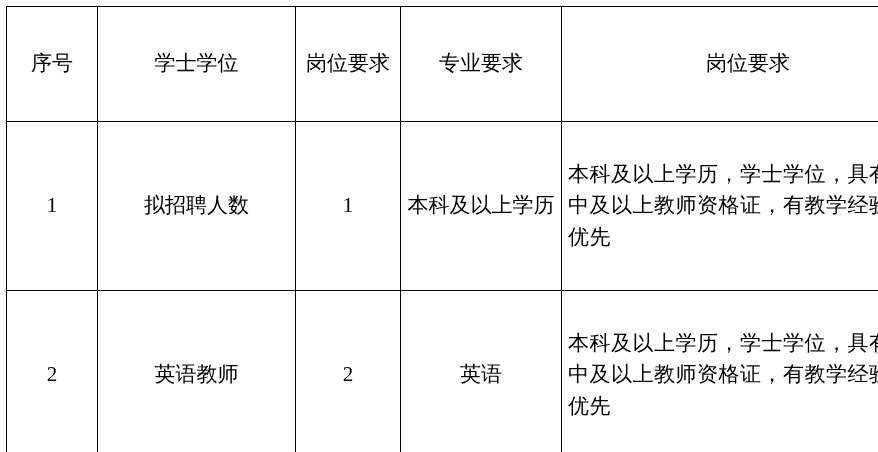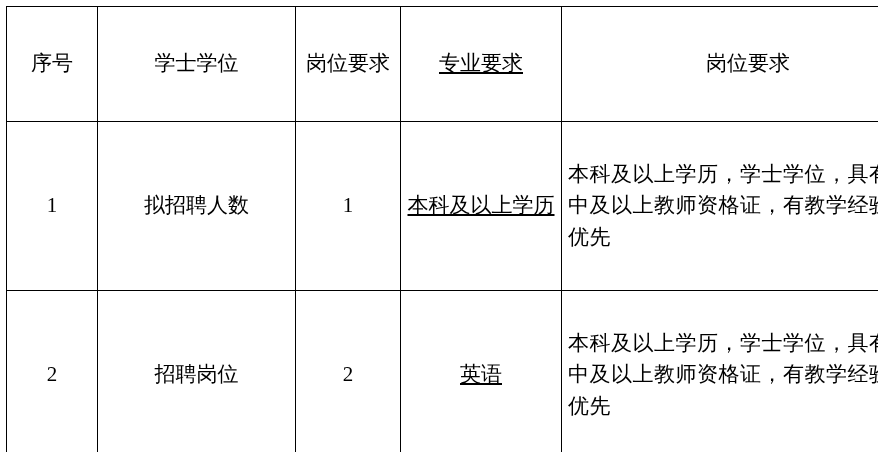--- a/index.html
+++ b/index.html
@@ -31,21 +31,21 @@
     border: 1px solid #000000;
     padding: 4px 6px;
     font-weight: normal;
     vertical-align: middle;
     font-size: 21px;
     line-height: 1.5;
   }
   th.col-no,   td.col-no   { width: 78px;  text-align: center; }
   th.col-post, td.col-post { width: 185px; text-align: center; }
   th.col-num,  td.col-num  { width: 92px;  text-align: center; }
-  th.col-major,td.col-major{ width: 148px; text-align: center; text-decoration: underline; }
+  th.col-major,td.col-major{ width: 148px; text-align: center; }
   th.col-req,  td.col-req  { width: 360px; text-align: left; }
 
   thead td, thead th {
     height: 106px;
     text-align: center;
   }
   tbody tr.body-row td {
     height: 160px;
   }
   td.col-req {
@@ -104,21 +104,21 @@
         </td>
         <td class="col-req">
           <span class="cell-text">本科及以上学历，学士学位，具有初中及以上教师资格证，有教学经验者优先</span>
         </td>
       </tr>
       <tr class="body-row">
         <td class="col-no">
           <span class="center-block">2</span>
         </td>
         <td class="col-post">
-          <span class="center-block">招聘岗位</span>
+          <span class="center-block">英语教师</span>
         </td>
         <td class="col-num">
           <span class="center-block">2</span>
         </td>
         <td class="col-major">
           <span class="center-block">英语</span>
         </td>
         <td class="col-req">
           <span class="cell-text">本科及以上学历，学士学位，具有初中及以上教师资格证，有教学经验者优先</span>
         </td>

